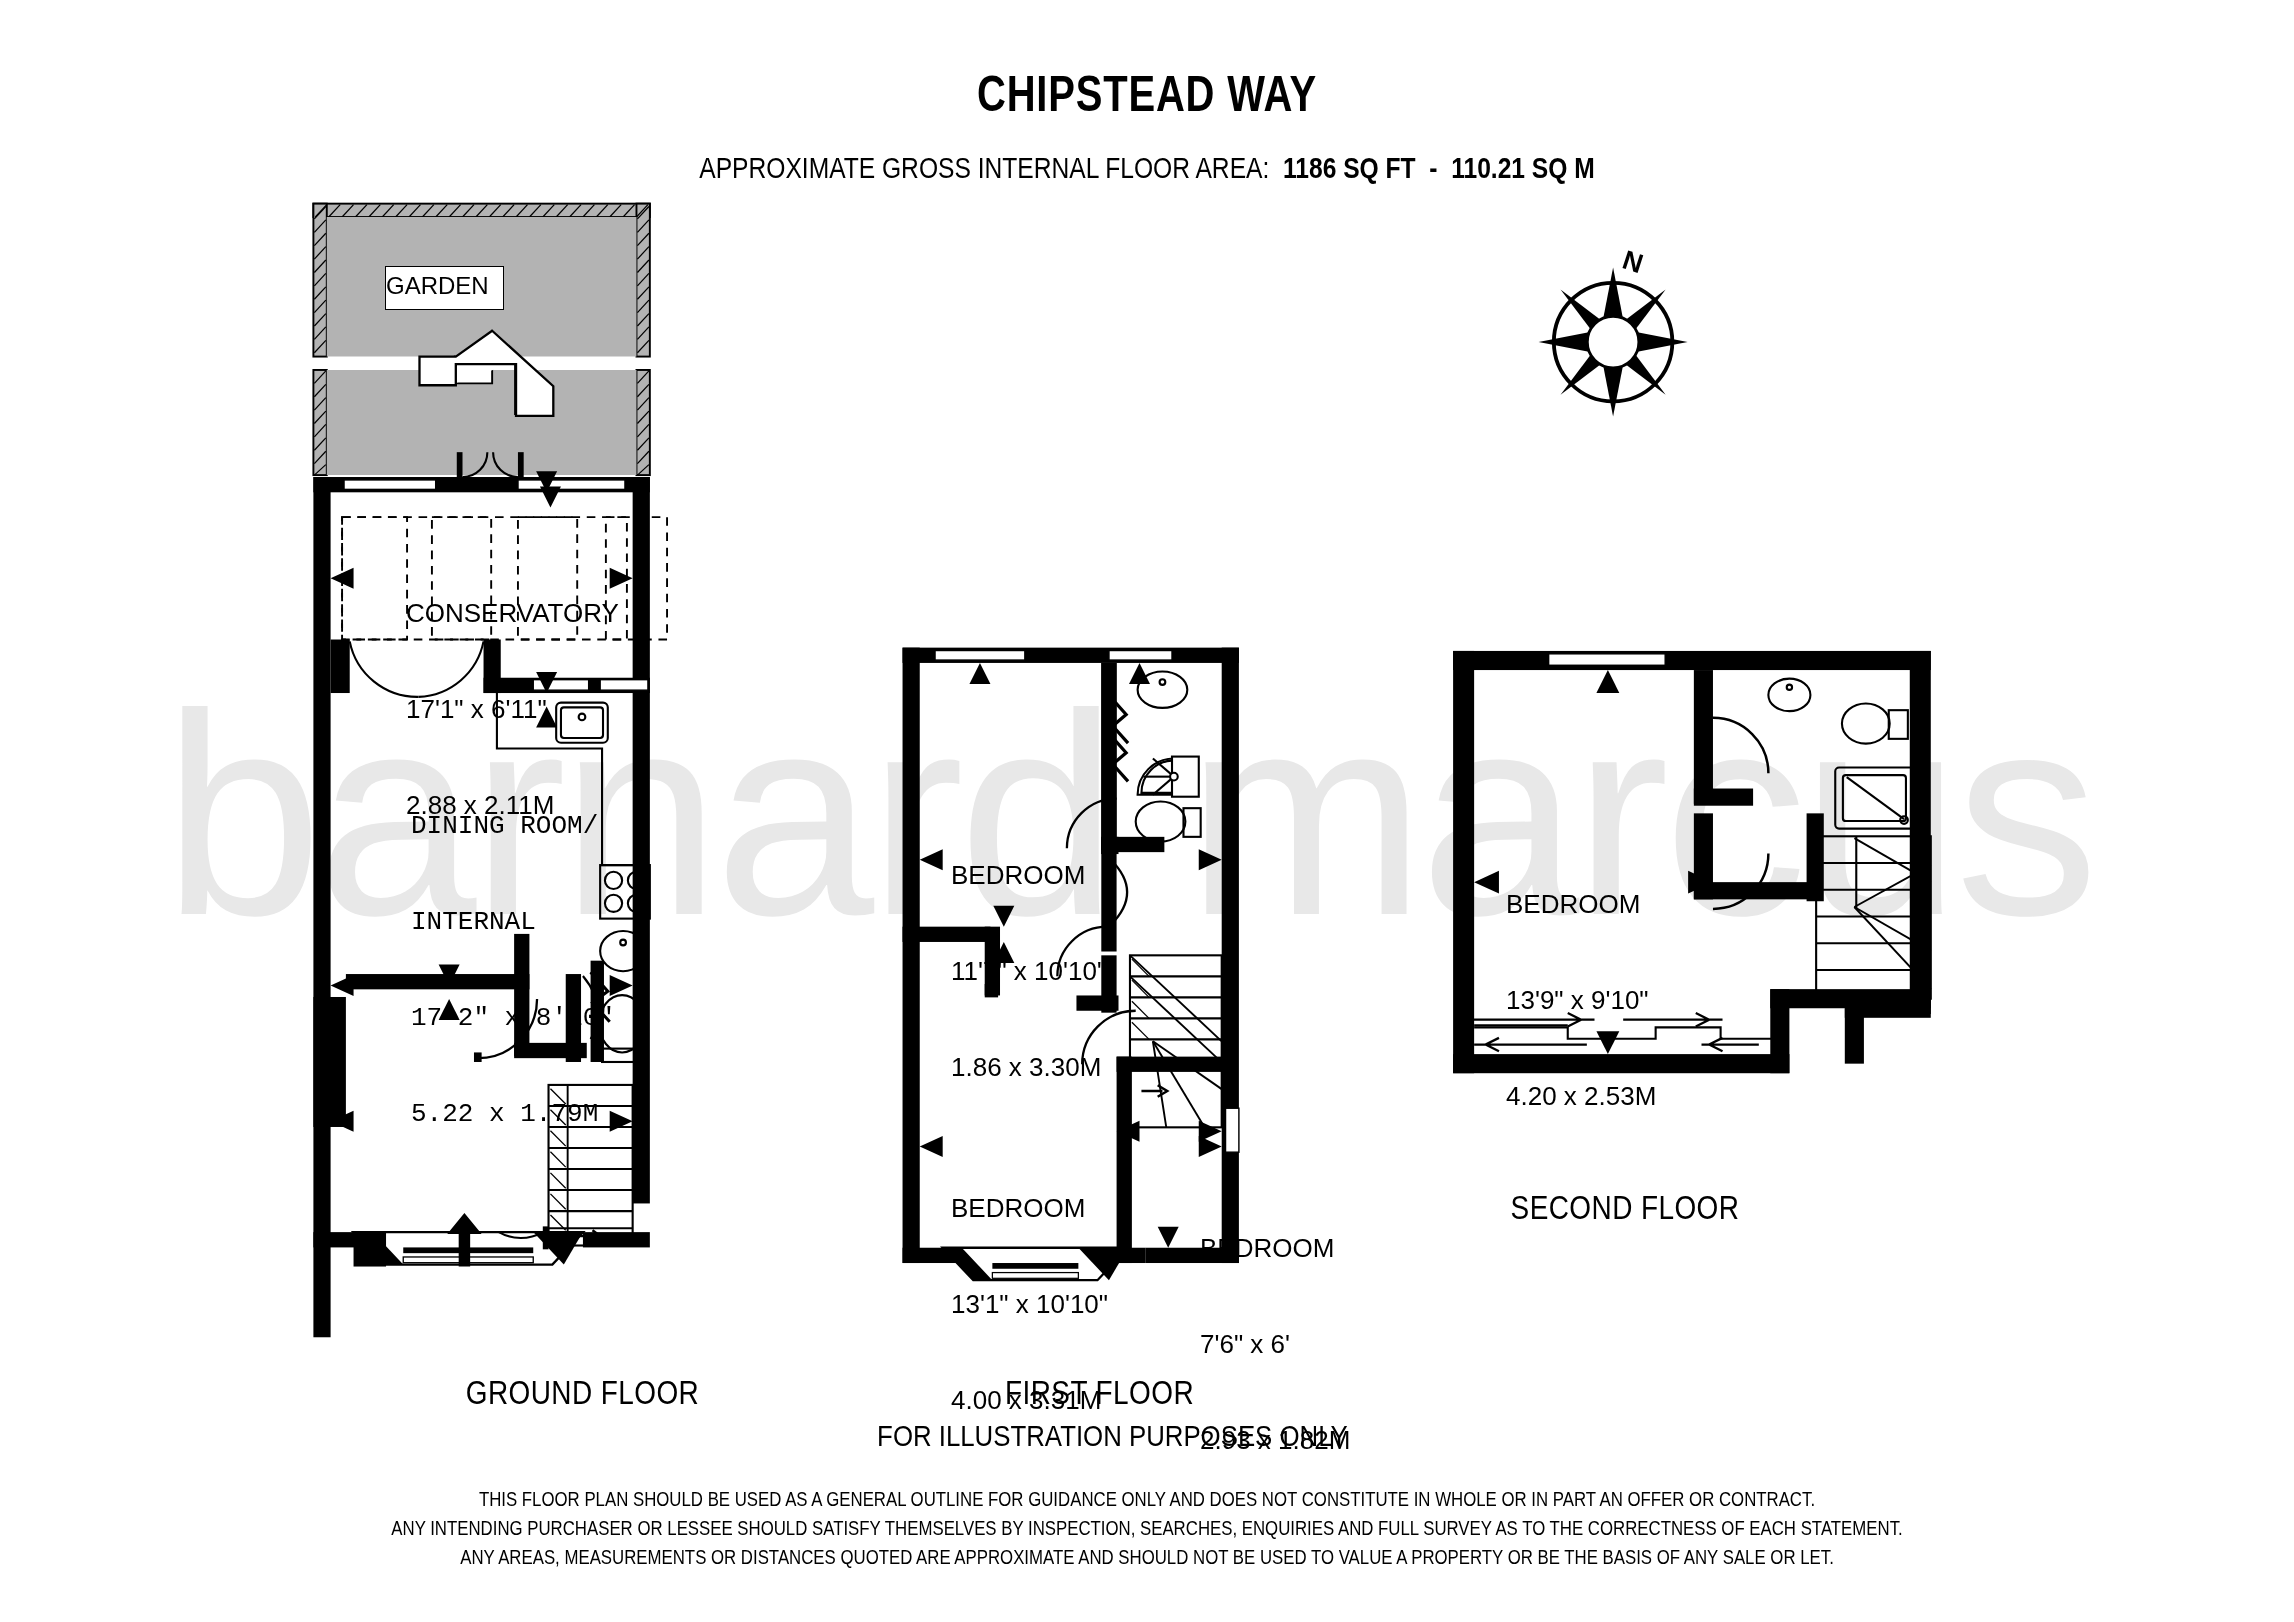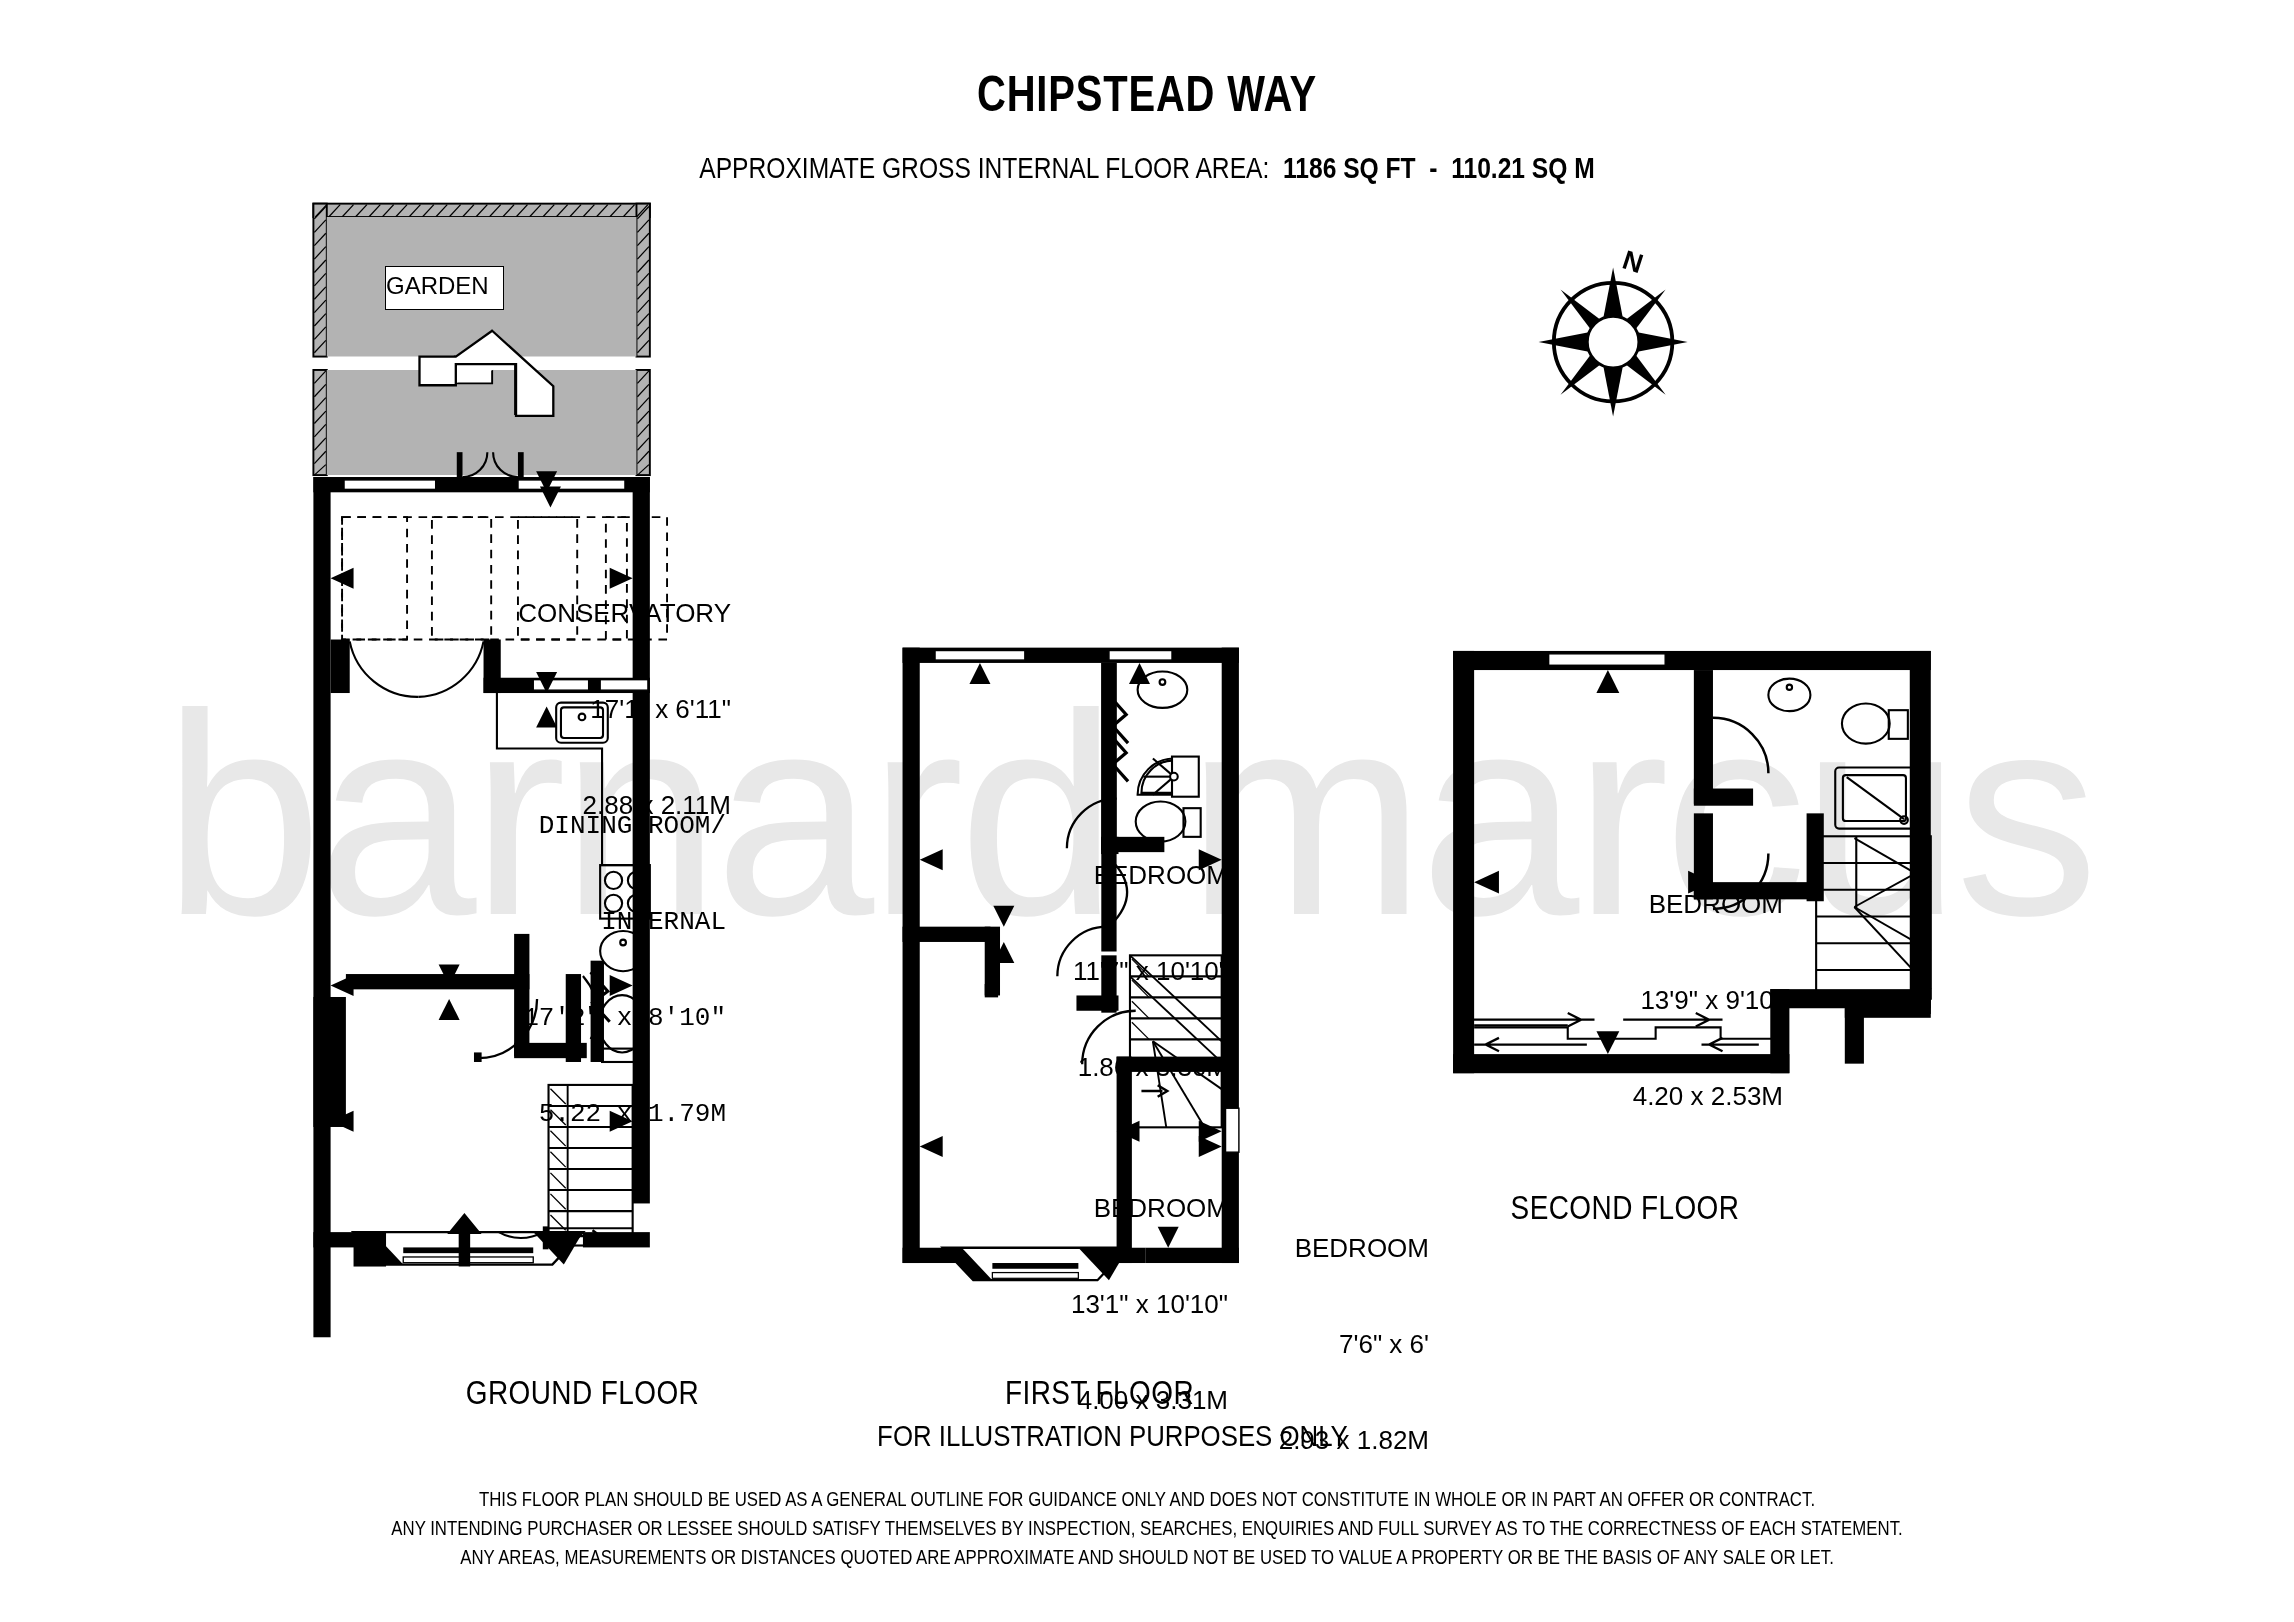--- a/index.html
+++ b/index.html
@@ -62,21 +62,21 @@
   }
   .disclaimer-line {
     font-size: 20px;
     text-align: center;
     width: 2294px;
     left: 0;
     transform: scaleX(0.84);
     transform-origin: center top;
   }
   .room-label {
-    text-align: right;
+    text-align: left;
     font-size: 26px;
     line-height: 32px;
     color: #000;
   }
   .room-label .nm { display: block; }
   .room-label .d1 { display: block; }
   .room-label .d2 { display: block; }
   #garden-box {
     position: absolute;
     left: 385px;

